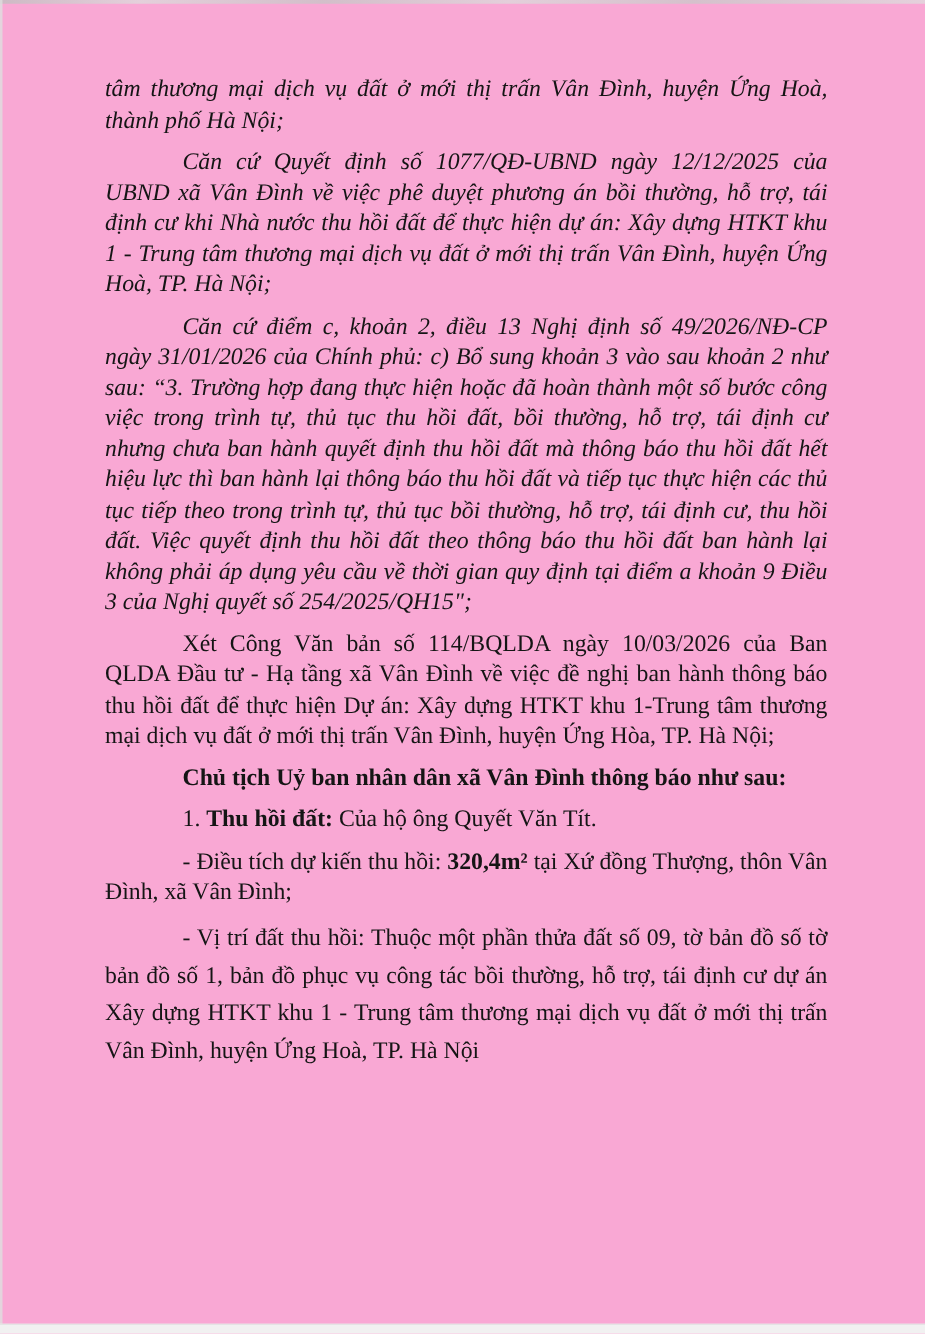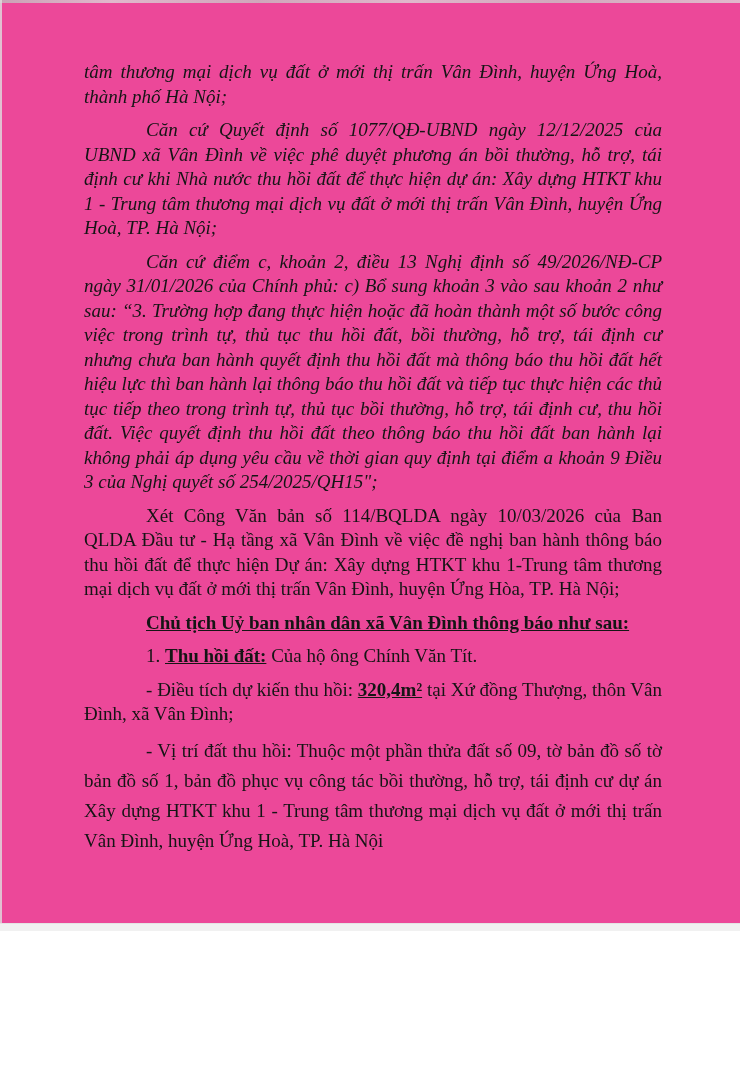--- a/index.html
+++ b/index.html
@@ -1,19 +1,19 @@
 <!DOCTYPE html>
 <html><head>
 <meta charset="utf-8">
 <style>
   html,body{margin:0;padding:0;background:#ffffff;}
   .page{
     position:relative;
-    width:740px;height:931px;
-    background:#ec4899;
+    width:740px;height:1067px;
+    background:#f9a8d4;
     overflow:hidden;
   }
   .edge-top{
     position:absolute;top:0;left:0;right:0;height:3px;
     background:linear-gradient(90deg,#bfbfbf,#dddddd 15%,#c6c6c6 35%,#dcdcdc 55%,#c9c9c9 75%,#dedede 100%);
     opacity:.75;
   }
   .edge-left{
     position:absolute;top:0;left:0;bottom:0;width:2px;
     background:#dedede;opacity:.8;
@@ -25,21 +25,21 @@
   .content{
     position:absolute;left:84px;top:60px;width:578px;
     font-family:"Liberation Serif","DejaVu Serif",serif;
     font-size:19px;line-height:24.5px;
     color:#151515;
     text-align:justify;
   }
   .content p{margin:0 0 9px 0;text-indent:62px;}
   .content p.flush{text-indent:0;}
   .italic{font-style:italic;}
-  .bold{font-weight:bold;text-decoration:underline;}
+  .bold{font-weight:bold;}
   .lh31{line-height:30px;}
 </style>
 </head>
 <body>
 
 <div class="page">
   <div class="edge-top"></div>
   <div class="edge-left"></div>
 
   <div class="content">
@@ -51,21 +51,21 @@
     <p class="italic">Căn cứ Quyết định số 1077/QĐ-UBND ngày 12/12/2025 của UBND xã Vân Đình về việc phê duyệt phương án bồi thường, hỗ trợ, tái định cư khi Nhà nước thu hồi đất để thực hiện dự án: Xây dựng HTKT khu 1 - Trung tâm thương mại dịch vụ đất ở mới thị trấn Vân Đình, huyện Ứng Hoà, TP. Hà Nội;</p>
 
     <p class="italic">Căn cứ điểm c, khoản 2, điều 13 Nghị định số 49/2026/NĐ-CP ngày 31/01/2026 của Chính phủ: c) Bổ sung khoản 3 vào sau khoản 2 như sau: “3. Trường hợp đang thực hiện hoặc đã hoàn thành một số bước công việc trong trình tự, thủ tục thu hồi đất, bồi thường, hỗ trợ, tái định cư nhưng chưa ban hành quyết định thu hồi đất mà thông báo thu hồi đất hết hiệu lực thì ban hành lại thông báo thu hồi đất và tiếp tục thực hiện các thủ tục tiếp theo trong trình tự, thủ tục bồi thường, hỗ trợ, tái định cư, thu hồi đất. Việc quyết định thu hồi đất theo thông báo thu hồi đất ban hành lại không phải áp dụng yêu cầu về thời gian quy định tại điểm a khoản 9 Điều 3 của Nghị quyết số 254/2025/QH15";</p>
 
     <p>Xét Công Văn bản số 114/BQLDA ngày 10/03/2026 của Ban QLDA Đầu tư - Hạ tầng xã Vân Đình về việc đề nghị ban hành thông báo thu hồi đất để thực hiện Dự án: Xây dựng HTKT khu 1-Trung tâm thương mại dịch vụ đất ở mới thị trấn Vân Đình, huyện Ứng Hòa, TP. Hà Nội;</p>
 
 
     <p class="bold">Chủ tịch Uỷ ban nhân dân xã Vân Đình thông báo như sau:</p>
 
     <p>
-      <span>1. </span><span class="bold">Thu hồi đất:</span><span> Của hộ ông Chính Văn Tít.</span>
+      <span>1. </span><span class="bold">Thu hồi đất:</span><span> Của hộ ông Quyết Văn Tít.</span>
     </p>
 
 
     <p>
       <span>- Điều tích dự kiến thu hồi: </span><span class="bold">320,4m²</span><span> tại Xứ đồng Thượng, thôn Vân Đình, xã Vân Đình;</span>
     </p>
 
     <p class="lh31">
       <span>- Vị trí đất thu hồi: Thuộc một phần thửa đất số 09, tờ bản đồ số tờ bản đồ số 1, bản đồ phục vụ công tác bồi thường, hỗ trợ, tái định cư dự án Xây dựng HTKT khu 1 - Trung tâm thương mại dịch vụ đất ở mới thị trấn Vân Đình, huyện Ứng Hoà, TP. Hà Nội </span>
     </p>

